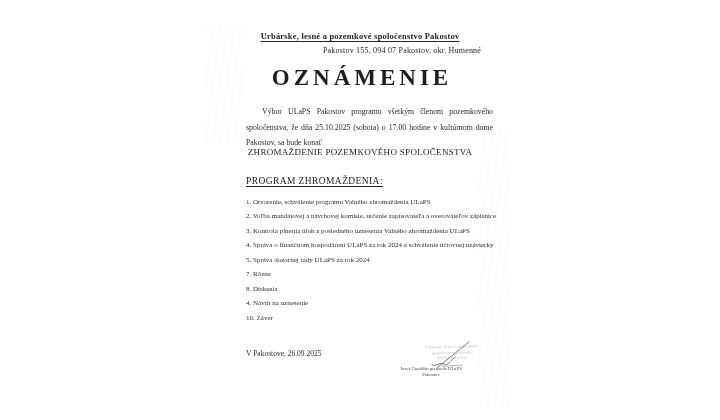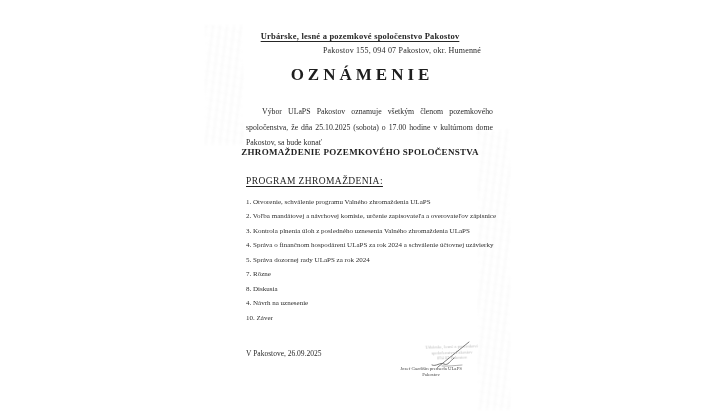--- a/index.html
+++ b/index.html
@@ -31,33 +31,33 @@
     text-align:center;font-size:8.5px;font-weight:bold;
     text-decoration:underline;text-underline-offset:2px;
     letter-spacing:.2px;
   }
   .org-address{
     position:absolute;top:46px;left:0;width:720px;
     text-align:center;font-size:8px;letter-spacing:.2px;padding-left:42px;
   }
   .doc-title{
     position:absolute;top:65px;left:0;width:720px;
-    text-align:center;font-size:17px;font-weight:bold;
+    text-align:center;font-size:23px;font-weight:bold;
     letter-spacing:4px;padding-left:4px;box-sizing:border-box;
     color:#1e1e1e;
   }
   .intro{
     position:absolute;left:246px;top:104px;width:247px;
     font-size:7.8px;line-height:15.5px;color:#2b2b2b;
   }
   .intro .jline{text-align:justify;text-align-last:justify;}
   .intro .indent{text-indent:16px;}
   .meeting-heading{
     position:absolute;top:147px;left:0;width:720px;
-    text-align:center;font-size:9px;font-weight:bold;letter-spacing:.3px;
+    text-align:center;font-size:9px;font-weight:normal;letter-spacing:.3px;
     color:#1e1e1e;
   }
   .program-heading{
     position:absolute;left:246px;top:176px;
     font-size:9.5px;font-weight:normal;letter-spacing:.4px;
     text-decoration:underline;text-underline-offset:2px;
     color:#1e1e1e;
   }
   .program-list{
     position:absolute;left:246px;top:195px;width:280px;
@@ -88,21 +88,21 @@
 
   <div class="smudge smudge-left"></div>
   <div class="smudge smudge-right"></div>
 
   <div class="org-name">Urbárske, lesné a pozemkové spoločenstvo Pakostov</div>
   <div class="org-address">Pakostov 155, 094 07 Pakostov, okr. Humenné</div>
 
   <div class="doc-title">OZNÁMENIE</div>
 
   <div class="intro">
-    <div class="jline indent">Výbor ULaPS Pakostov oznamuje všetkým členom pozemkového</div>
+    <div class="jline indent">Výbor ULaPS Pakostov programu všetkým členom pozemkového</div>
     <div class="jline">spoločenstva, že dňa 25.10.2025 (sobota) o 17.00 hodine v kultúrnom dome</div>
     <div>Pakostov, sa bude konať</div>
   </div>
 
   <div class="meeting-heading">ZHROMAŽDENIE POZEMKOVÉHO SPOLOČENSTVA</div>
 
   <div class="program-heading">PROGRAM ZHROMAŽDENIA:</div>
 
   <div class="program-list">
     <div>1. Otvorenie, schválenie programu Valného zhromaždenia ULaPS</div>

